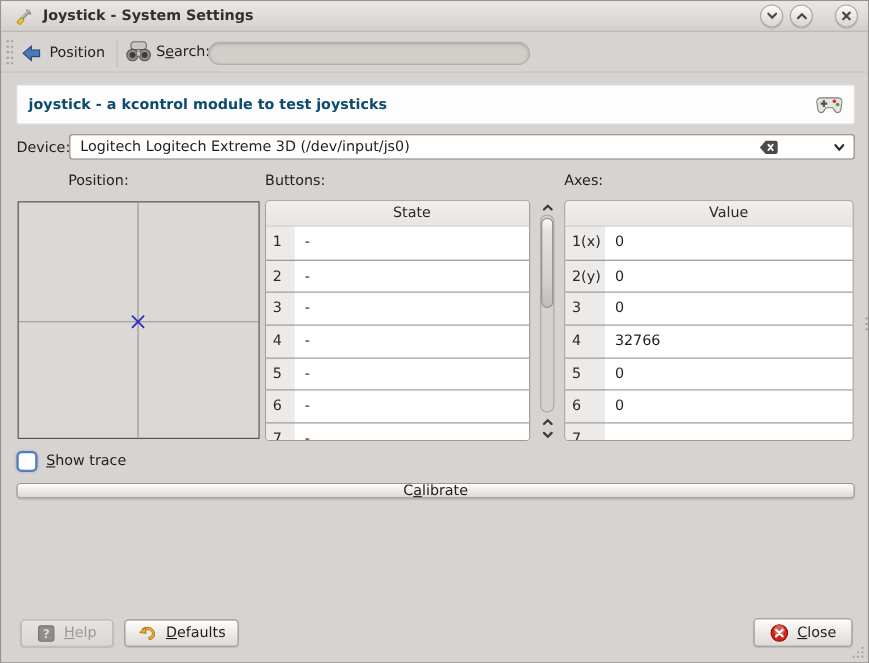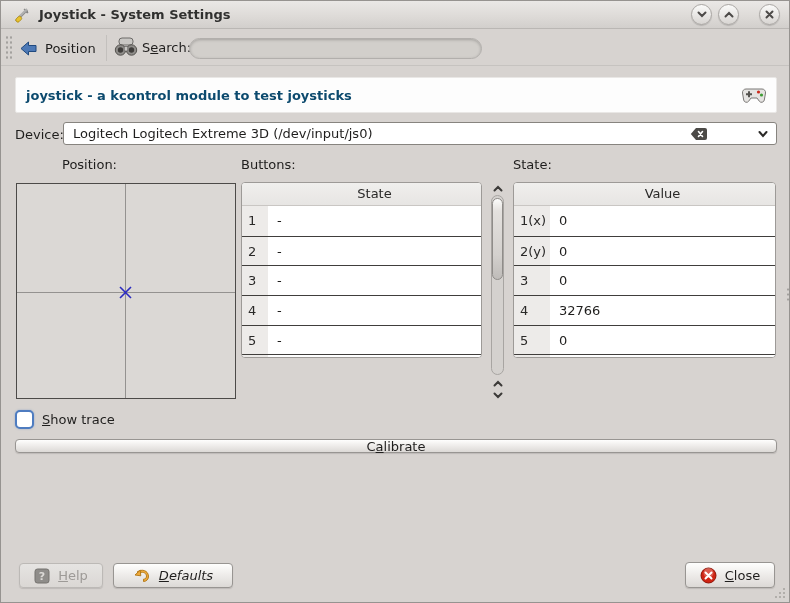--- a/index.html
+++ b/index.html
@@ -75,21 +75,21 @@
   .lbl-position { left:14px;margin-left:47px; } .lbl-buttons { left:240px; } .lbl-axes { left:512px; }
 
   
   .pos-pad {
     position:absolute; left:15px; top:182px; width:220px; height:216px;
     background:#dbd8d5; border:1px solid #4c4a48;
   }
 
   
   .jtable {
-    position:absolute; top:181px; height:176px;
+    position:absolute; top:181px; height:219px;
     background:#fff; border:1px solid #9d9a97; border-radius:4px;
     overflow:hidden; box-shadow:inset 0 1px 0 rgba(255,255,255,.7);
   }
   .t-buttons { left:240px; width:241px; }
   .t-axes { left:512px; width:263px; }
   .jtable-header {
     height:23px; background:linear-gradient(to bottom,#f0efed,#e7e5e3);
     border-bottom:1px solid #c9c6c3; position:relative;
   }
   .jtable-header span {
@@ -139,21 +139,21 @@
   .oxy-btn {
     position:absolute; border:1px solid #989592; border-radius:4px;
     background:linear-gradient(to bottom,#fefefd 0%,#efedeb 45%,#dcd9d6 100%);
     box-shadow:0 1px 1px rgba(0,0,0,.12);
     display:flex; align-items:center; justify-content:center; gap:8px;
     font:inherit; color:#1f1e1d; cursor:default;
   }
   .btn-calibrate { left:14px; top:438px; width:762px; height:14px; }
   .btn-help { left:18px; top:562px; width:84px; height:25px;
     background:linear-gradient(to bottom,#e6e4e2,#dad7d4); border-color:#bcb9b6; color:#9d9a97; }
-  .btn-defaults { left:112px; top:562px; width:120px; height:25px;font-style:italic; }
+  .btn-defaults { left:112px; top:562px; width:104px; height:25px; }
   .btn-close { left:684px; top:561px; width:90px; height:26px; }
 
   .grip { position:absolute; right:3px; bottom:3px; }
 </style>
 </head>
 <body>
 
 <div class="window">
 
   <div class="titlebar">
@@ -219,21 +219,21 @@
       <path d="M6 1 h9 a2 2 0 0 1 2 2 v8 a2 2 0 0 1 -2 2 h-9 L0.8 7 Z" fill="#4c4a47"></path>
       <path d="M8.5 4.5 L12.5 9.5 M12.5 4.5 L8.5 9.5" stroke="#fff" stroke-width="1.6" stroke-linecap="round"></path>
     </svg>
     <svg class="combo-arrow" viewBox="0 0 12 12">
       <path d="M2.5 4 L6 8 L9.5 4" fill="none" stroke="#2a2927" stroke-width="2" stroke-linecap="round"></path>
     </svg>
   </div>
 
   <span class="sec-label lbl-position">Position:</span>
   <span class="sec-label lbl-buttons">Buttons:</span>
-  <span class="sec-label lbl-axes">State:</span>
+  <span class="sec-label lbl-axes">Axes:</span>
 
   <div class="pos-pad">
     <svg width="218" height="214" viewBox="0 0 218 214">
       <line x1="108.5" y1="0" x2="108.5" y2="214" stroke="#949290" stroke-width="1"></line>
       <line x1="0" y1="108.5" x2="218" y2="108.5" stroke="#949290" stroke-width="1"></line>
       <g>
         <path d="M103 103 L114 114 M114 103 L103 114" stroke="#2b2bc0" stroke-width="1.6"></path>
       </g>
     </svg>
   </div>

